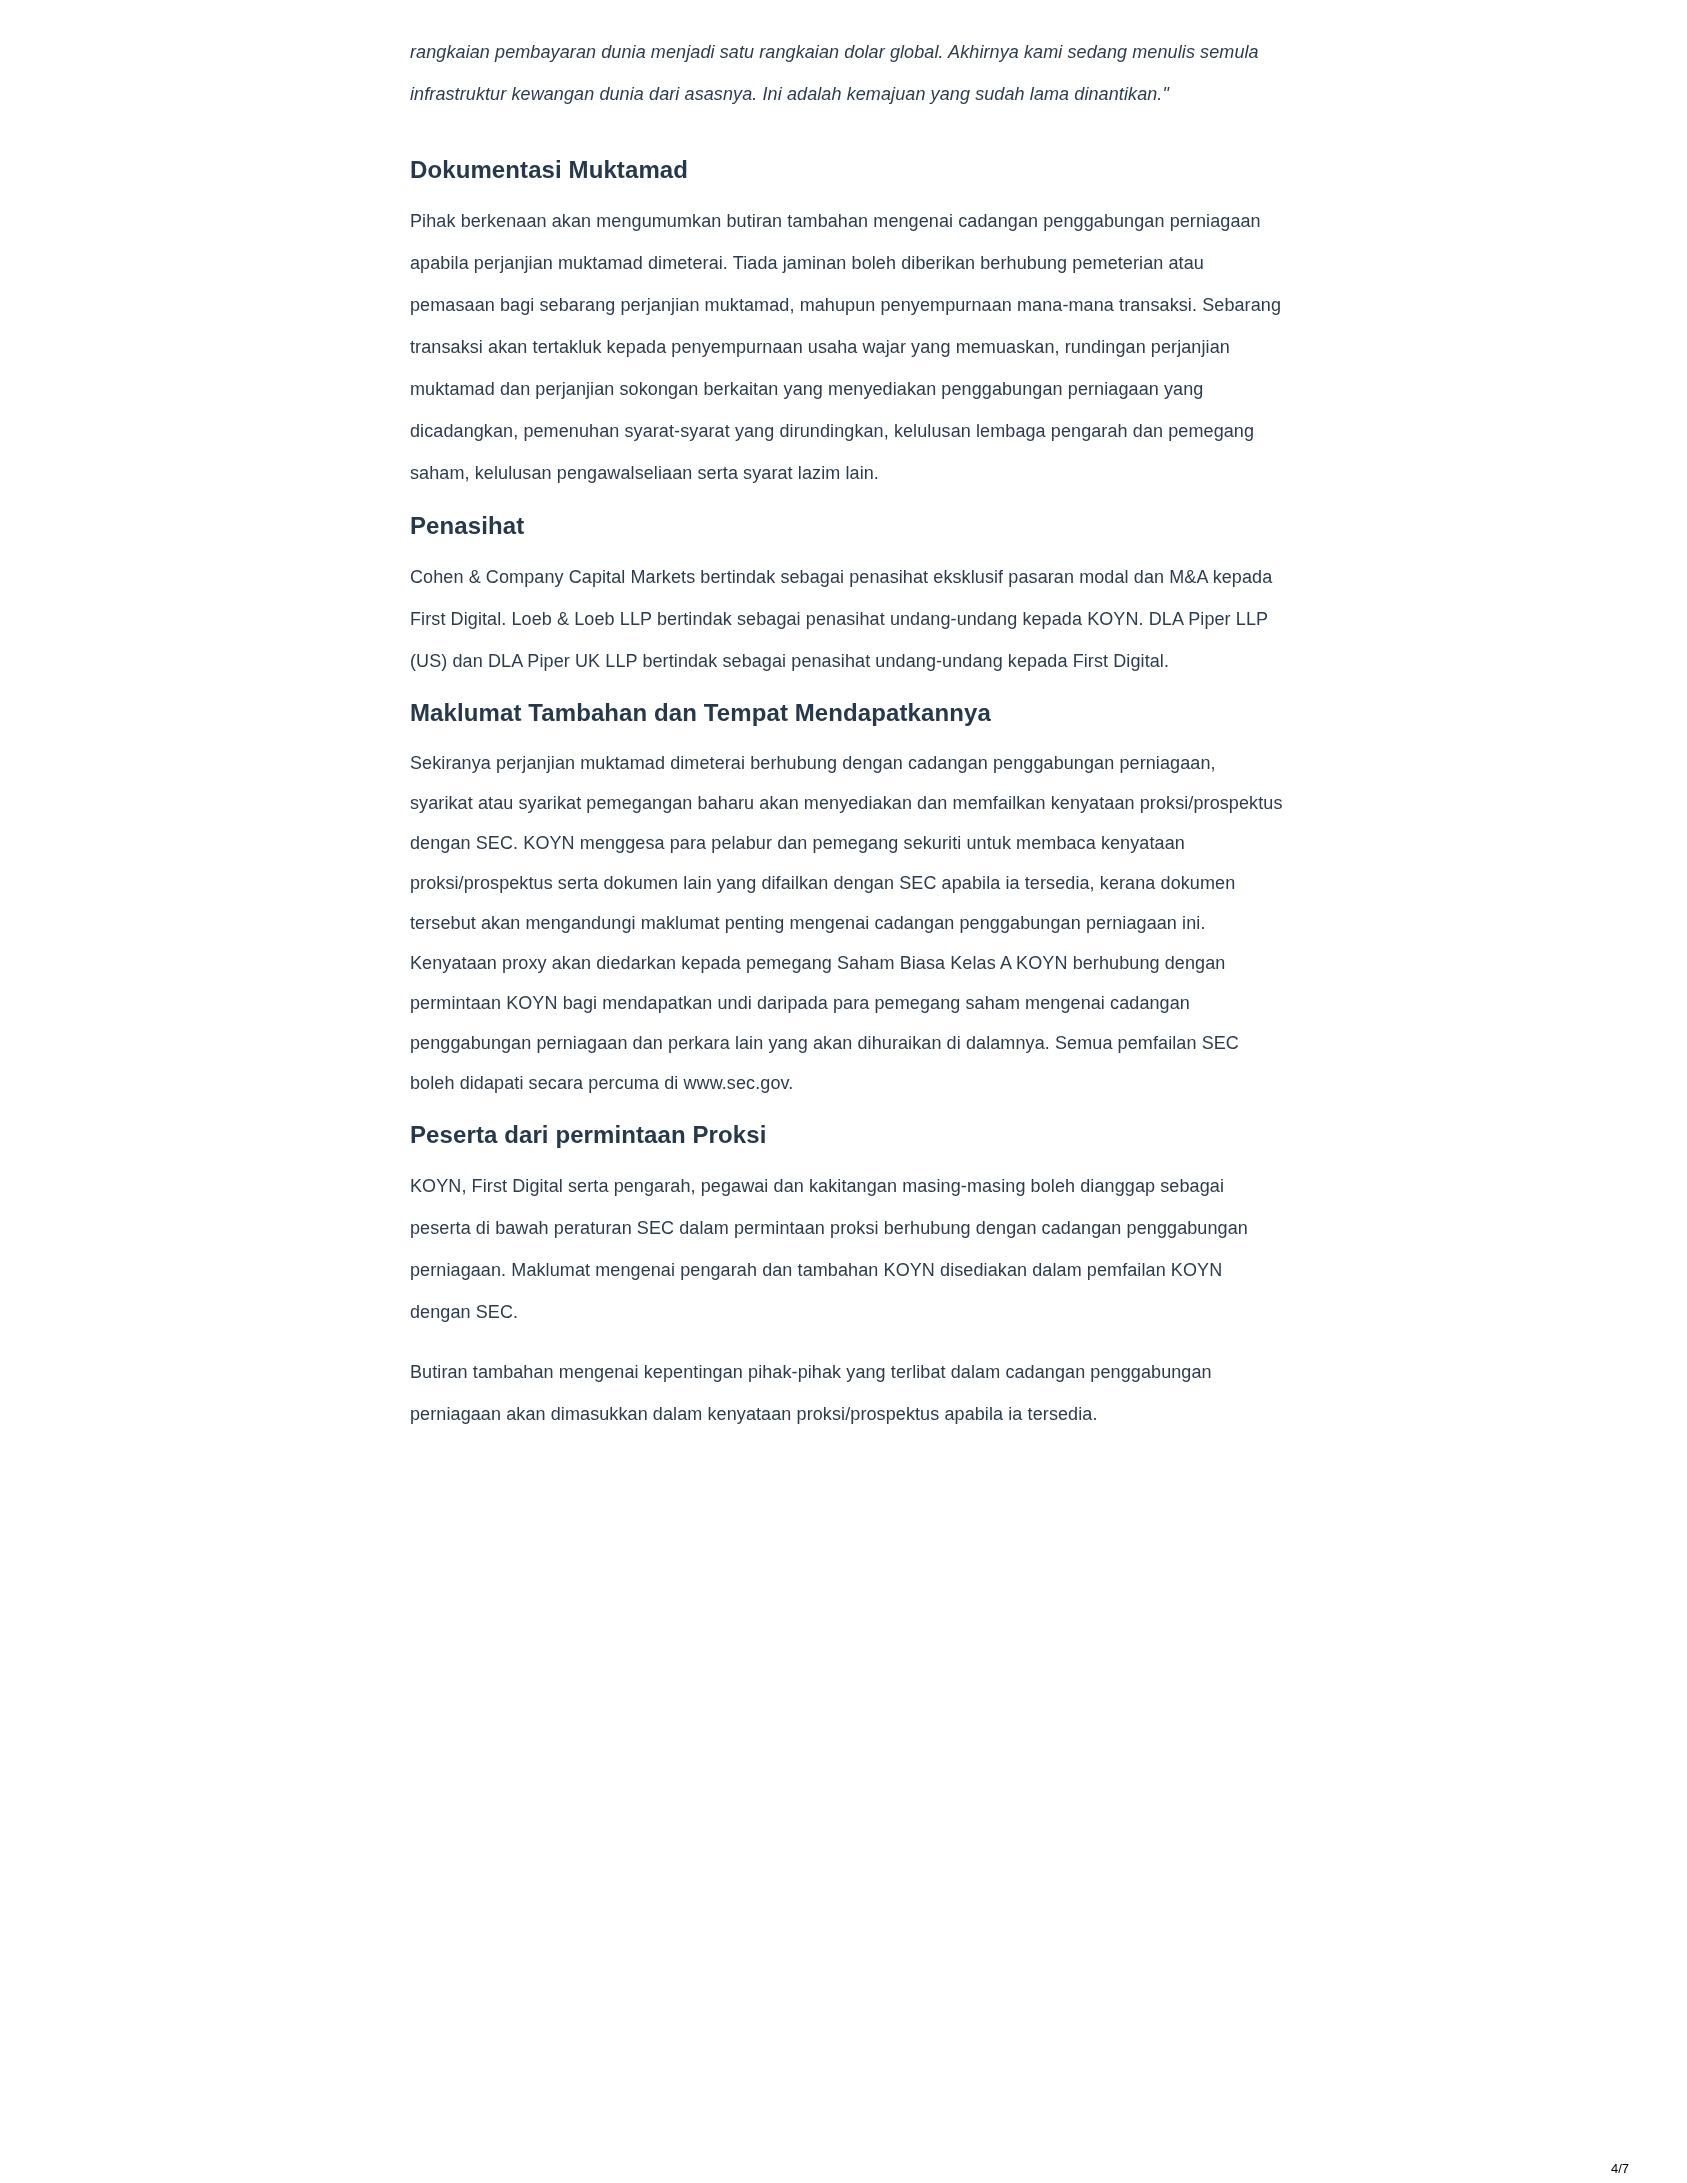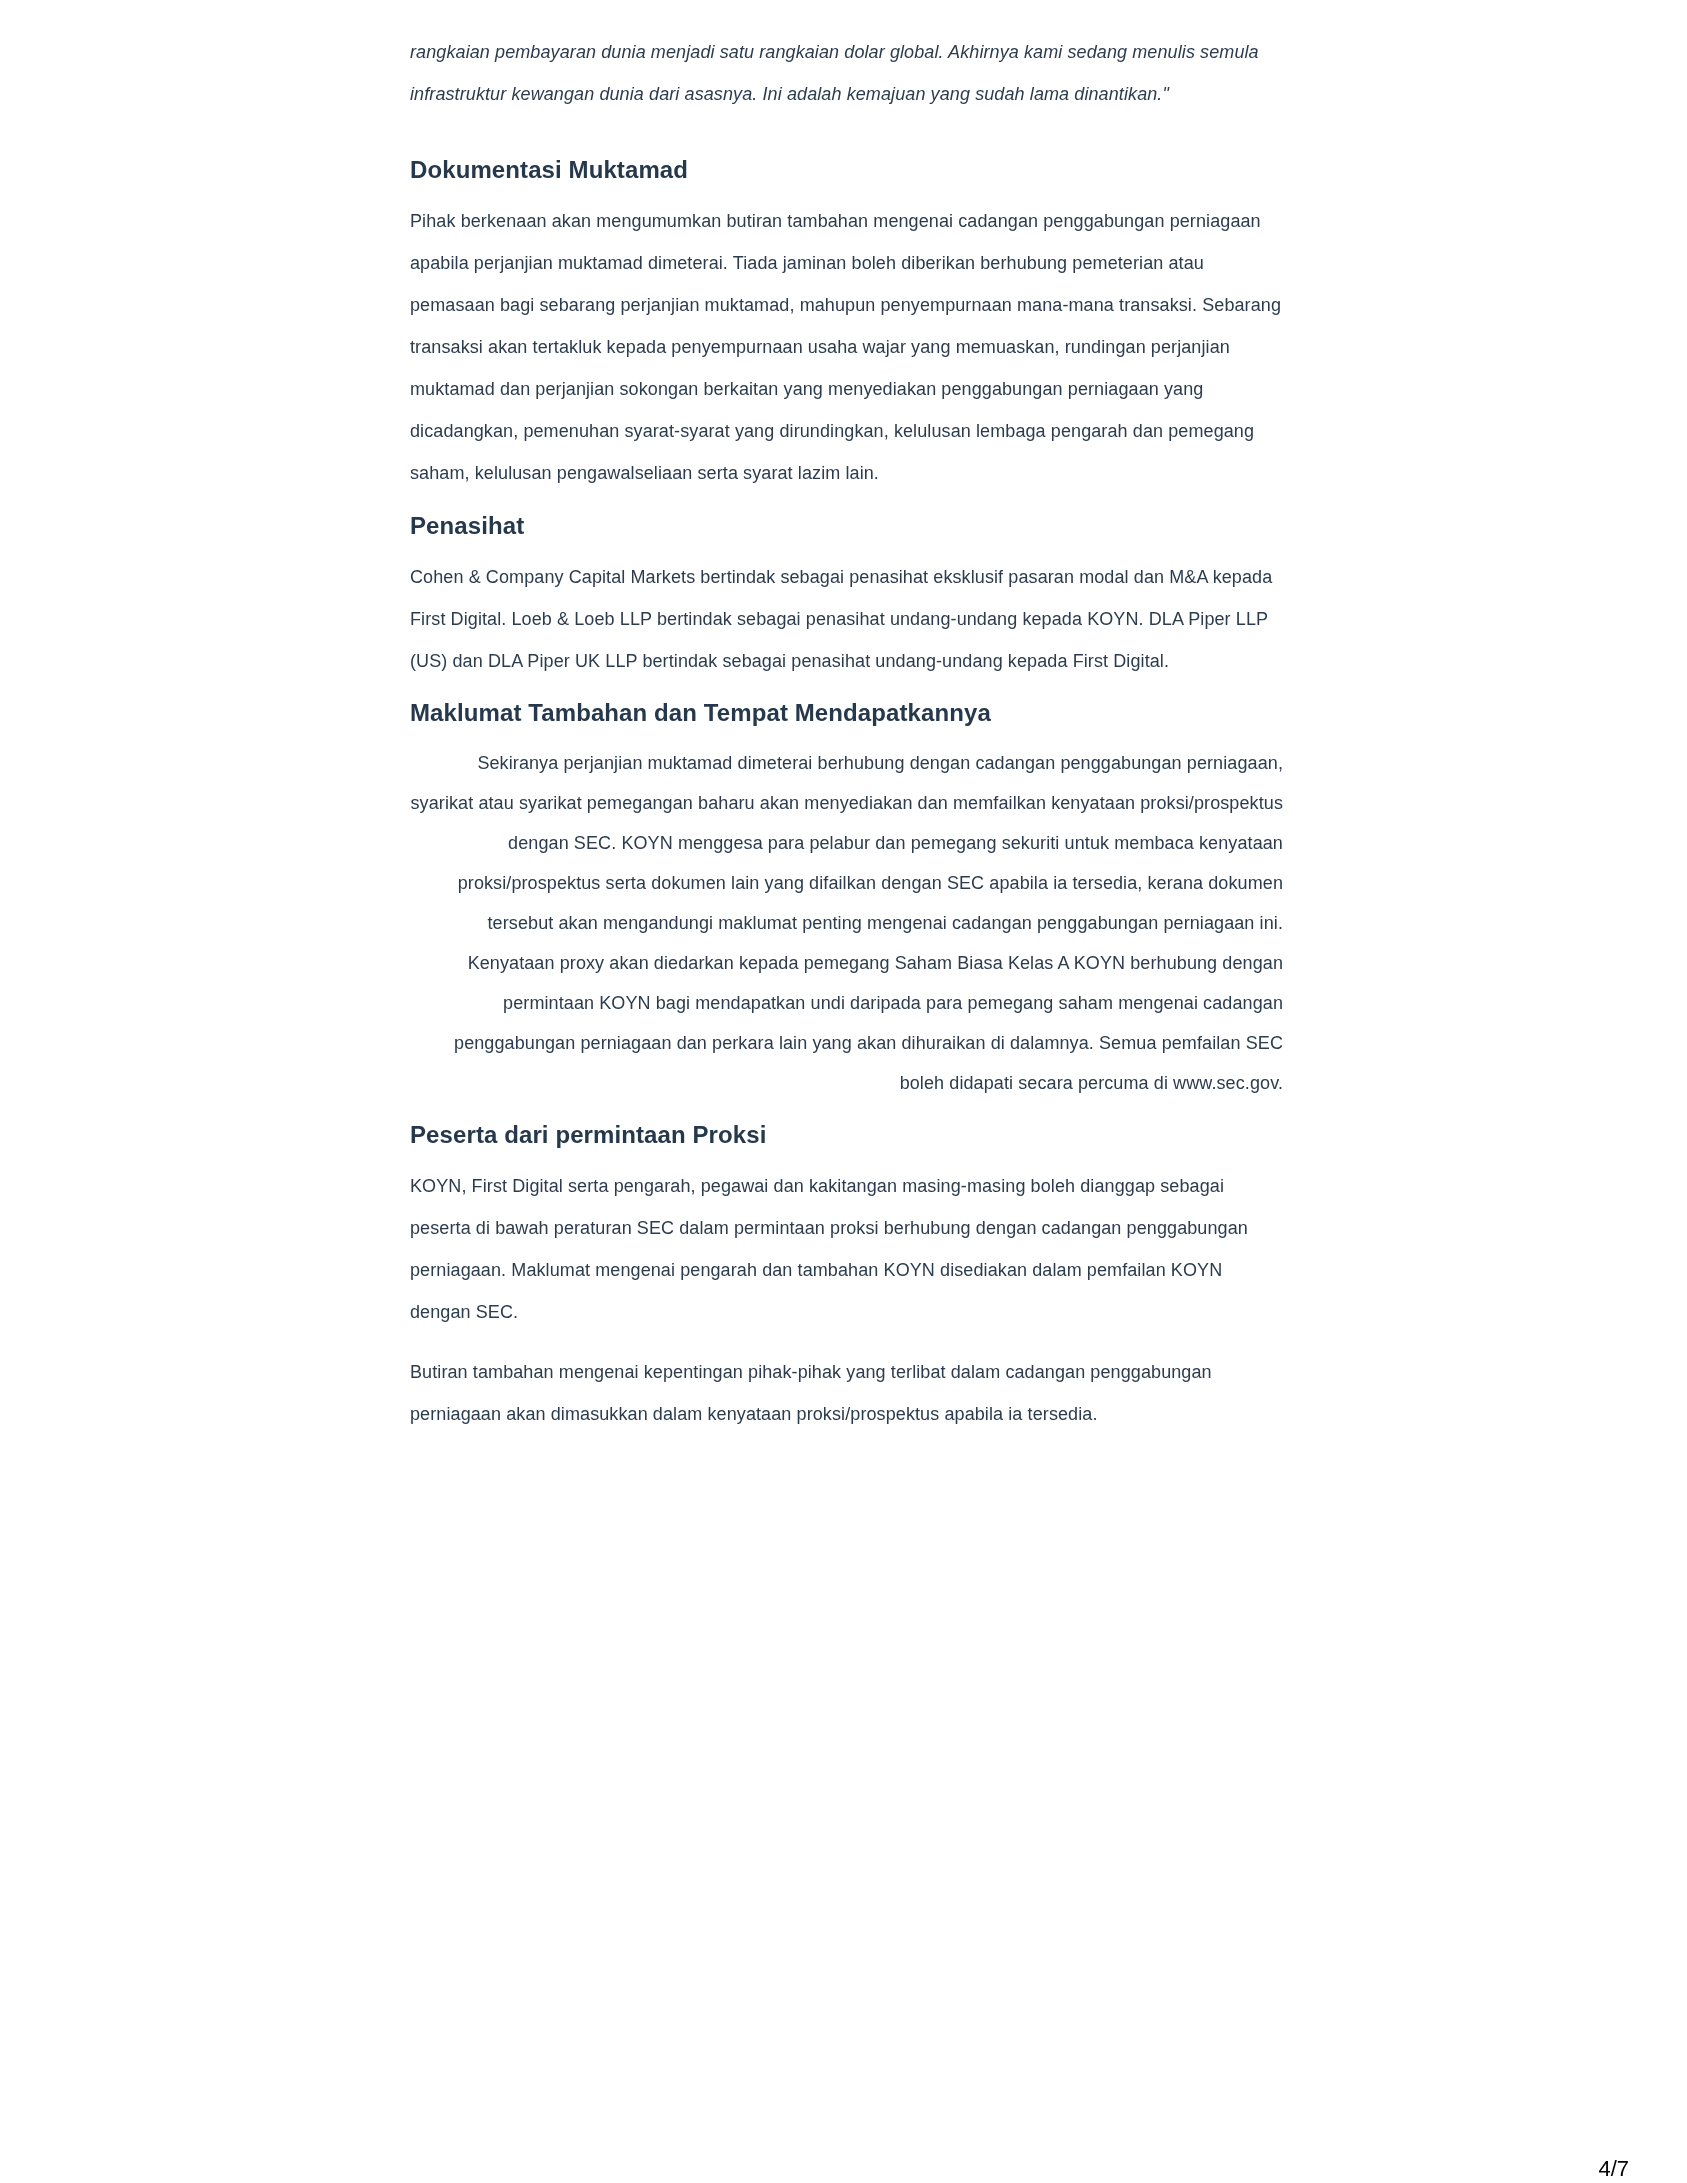--- a/index.html
+++ b/index.html
@@ -34,42 +34,41 @@
     letter-spacing: 0.1px;
     margin: 0;
     font-weight: 400;
   }
   .para.italic {
     font-style: italic;
   }
   
   .para.tight {
     line-height: 40px;
-    text-align: right;
   }
   .heading {
     color: #26394c;
     font-size: 24px;
     font-weight: 700;
     line-height: 26.5px;
     letter-spacing: 0.1px;
     margin: 0;
   }
   
   .sp-quote-to-h   { height: 42px; }
   .sp-h-to-para    { height: 16.5px; }
   .sp-para-to-h    { height: 18.5px; }
   .sp-para-to-para { height: 18.5px; }
 
   .page-number {
     position: absolute;
     right: 58px;
     bottom: 34px;
     color: #000000;
-    font-size: 22px;
+    font-size: 13px;
     line-height: 22.5px;
     font-weight: 400;
     text-align: right;
     white-space: nowrap;
   }
 </style>
 </head>
 <body>
 
 <div class="page">

